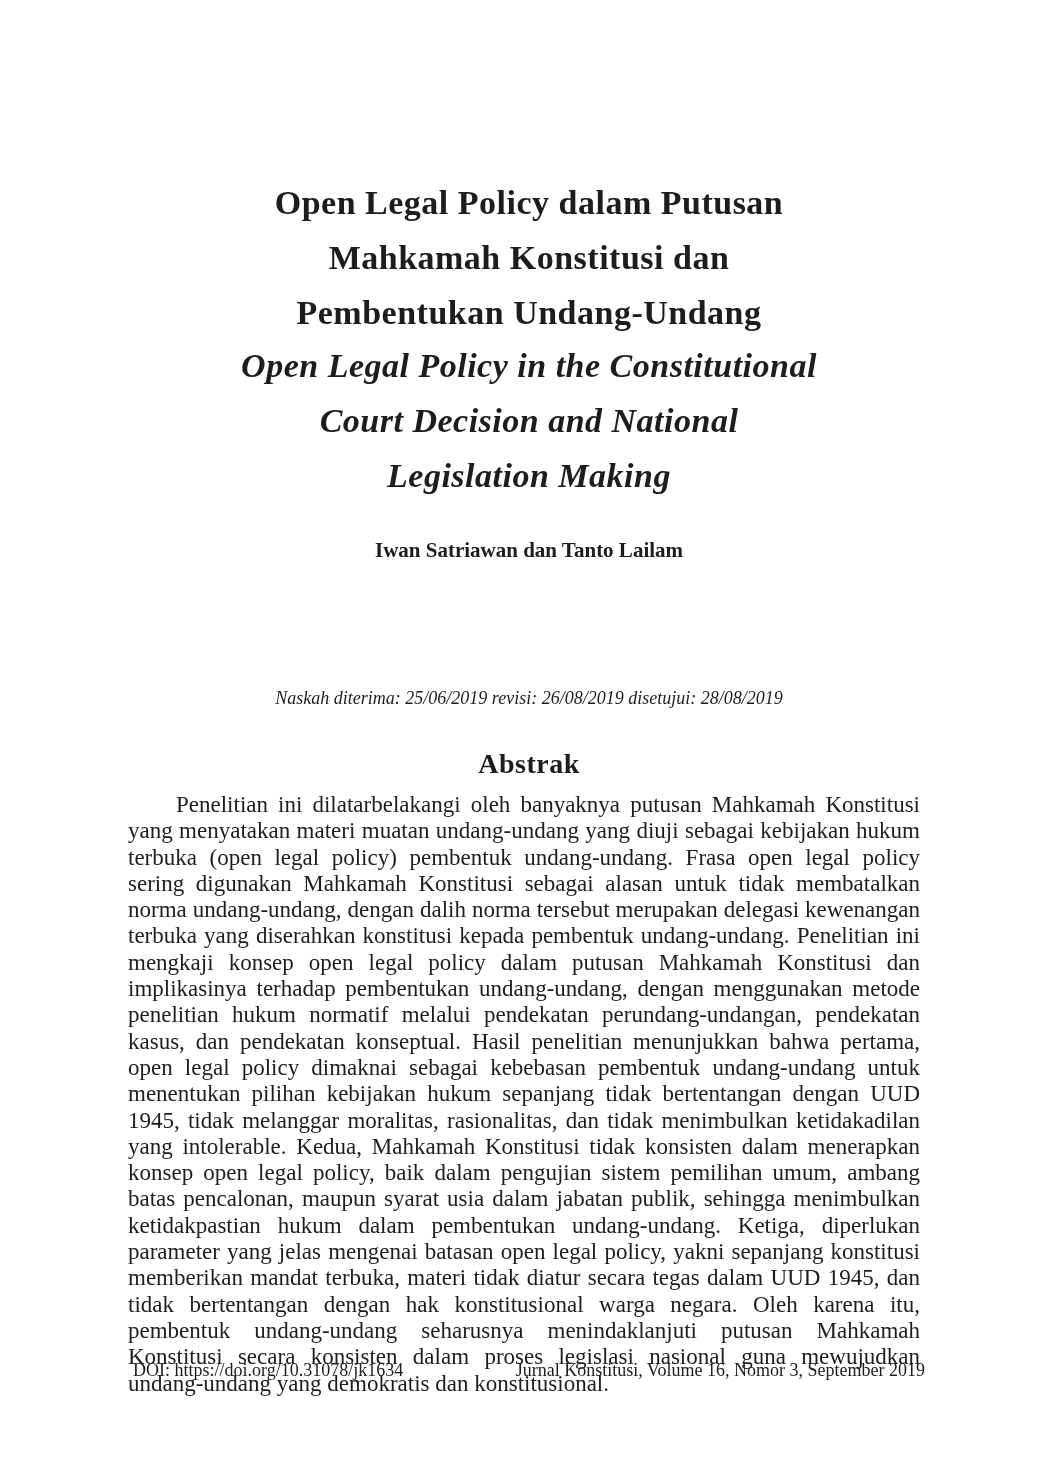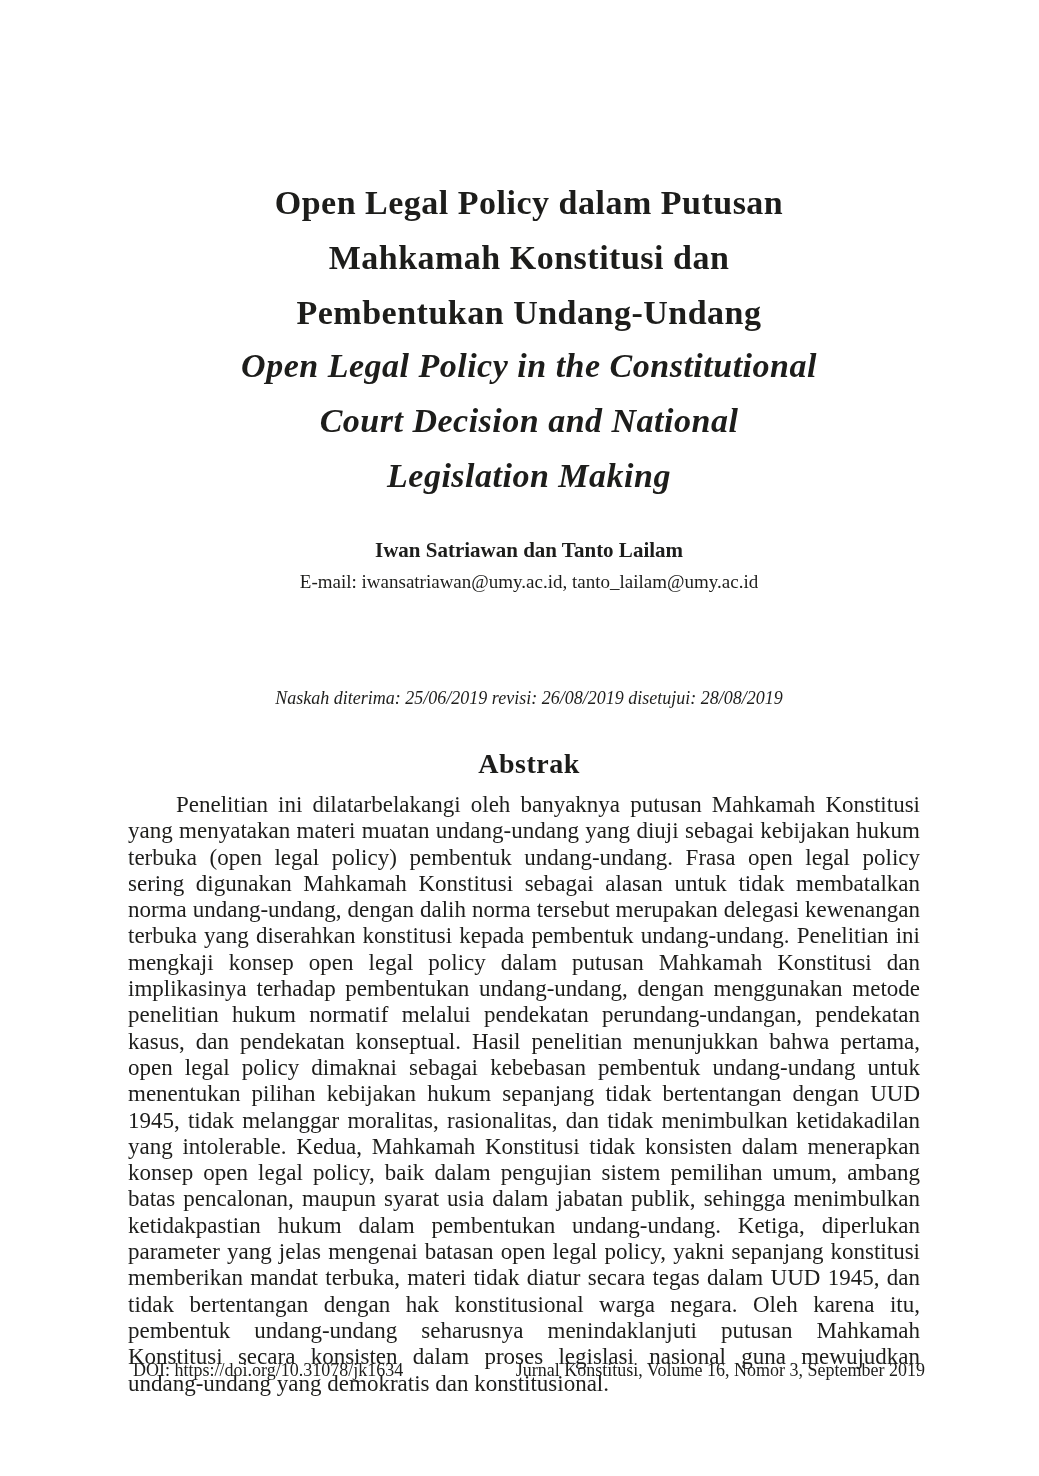--- a/index.html
+++ b/index.html
@@ -85,21 +85,20 @@
   </div>
 
   <div class="centered title-block" style="top: 175px;">
     <div>Open Legal Policy dalam Putusan</div>
     <div>Mahkamah Konstitusi dan</div>
     <div>Pembentukan Undang-Undang</div>
   </div>
 
   <div class="centered author-block" style="top: 510px;">
     <div class="author-name">Iwan Satriawan dan Tanto Lailam</div>
-    <div>E-mail: iwansatriawan@umy.ac.id, tanto_lailam@umy.ac.id</div>
   </div>
 
   <div class="centered history-line" style="top: 688px;">Naskah diterima: 25/06/2019 revisi: 26/08/2019 disetujui: 28/08/2019</div>
 
   <div class="centered abstract-heading" style="top: 748px;">Abstrak</div>
 
   <div class="abstract-body">Penelitian ini dilatarbelakangi oleh banyaknya putusan Mahkamah Konstitusi yang menyatakan materi muatan undang-undang yang diuji sebagai kebijakan hukum terbuka (open legal policy) pembentuk undang-undang. Frasa open legal policy sering digunakan Mahkamah Konstitusi sebagai alasan untuk tidak membatalkan norma undang-undang, dengan dalih norma tersebut merupakan delegasi kewenangan terbuka yang diserahkan konstitusi kepada pembentuk undang-undang. Penelitian ini mengkaji konsep open legal policy dalam putusan Mahkamah Konstitusi dan implikasinya terhadap pembentukan undang-undang, dengan menggunakan metode penelitian hukum normatif melalui pendekatan perundang-undangan, pendekatan kasus, dan pendekatan konseptual. Hasil penelitian menunjukkan bahwa pertama, open legal policy dimaknai sebagai kebebasan pembentuk undang-undang untuk menentukan pilihan kebijakan hukum sepanjang tidak bertentangan dengan UUD 1945, tidak melanggar moralitas, rasionalitas, dan tidak menimbulkan ketidakadilan yang intolerable. Kedua, Mahkamah Konstitusi tidak konsisten dalam menerapkan konsep open legal policy, baik dalam pengujian sistem pemilihan umum, ambang batas pencalonan, maupun syarat usia dalam jabatan publik, sehingga menimbulkan ketidakpastian hukum dalam pembentukan undang-undang. Ketiga, diperlukan parameter yang jelas mengenai batasan open legal policy, yakni sepanjang konstitusi memberikan mandat terbuka, materi tidak diatur secara tegas dalam UUD 1945, dan tidak bertentangan dengan hak konstitusional warga negara. Oleh karena itu, pembentuk undang-undang seharusnya menindaklanjuti putusan Mahkamah Konstitusi secara konsisten dalam proses legislasi nasional guna mewujudkan undang-undang yang demokratis dan konstitusional.</div>
 
   <div class="footer">
     <div class="doi">DOI: https://doi.org/10.31078/jk1634</div>

